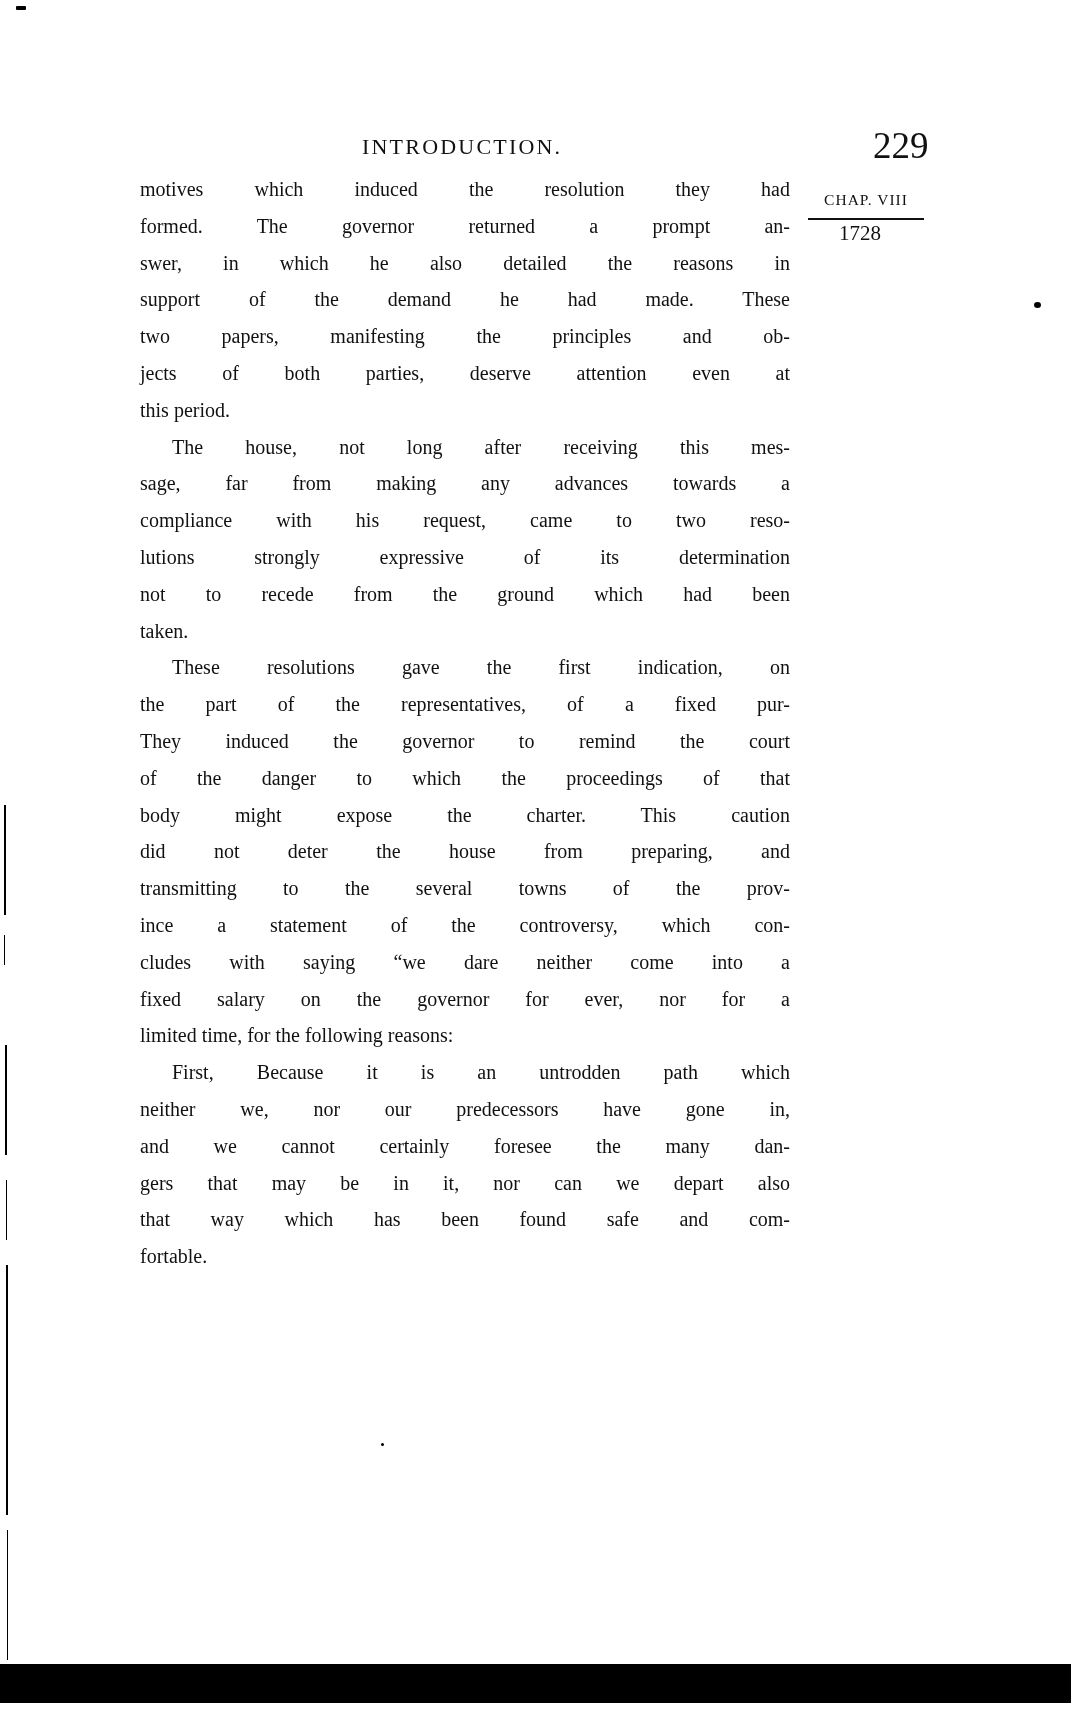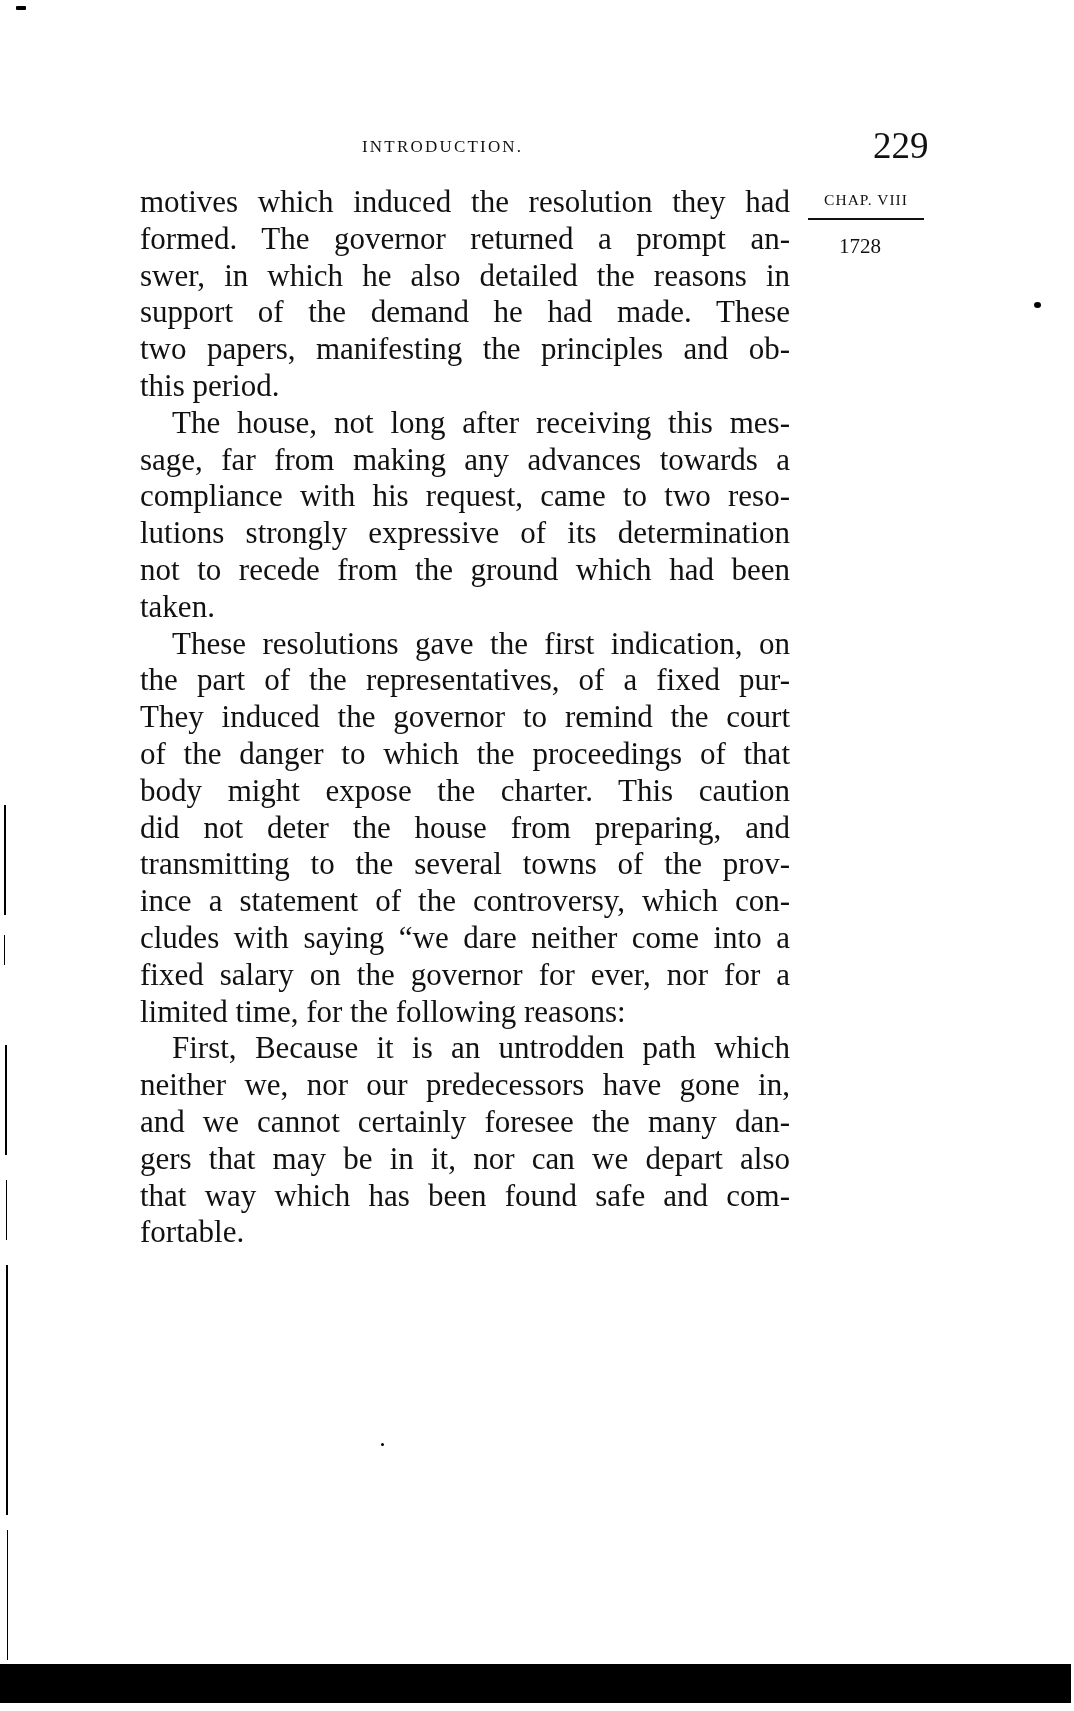--- a/index.html
+++ b/index.html
@@ -3,44 +3,44 @@
 <meta charset="utf-8">
 <style>
   html, body { margin: 0; padding: 0; }
   body {
     width: 1074px; height: 1711px; position: relative; overflow: hidden;
     background: #ffffff; color: #111111;
     font-family: "Liberation Serif", "DejaVu Serif", serif;
   }
   .running-head {
     position: absolute; top: 136px; left: 362px;
-    font-size: 17px; letter-spacing: 2.2px; font-variant: small-caps;
+    font-size: 22px; letter-spacing: 2.2px; font-variant: small-caps;
     text-transform: uppercase; line-height: 22px;
   }
   .page-number {
     position: absolute; top: 130px; left: 873px;
     font-size: 37px; line-height: 32px;
   }
   .text-block {
-    position: absolute; top: 184px; left: 140px; width: 650px;
-    font-size: 31px; line-height: 36.8px;
+    position: absolute; top: 171px; left: 140px; width: 650px;
+    font-size: 20px; line-height: 36.8px;
   }
   .line { display: block; white-space: nowrap; text-align: justify; text-align-last: justify; height: 36.8px; }
   .line.last { text-align-last: left; }
   .line.indent { padding-left: 32px; }
   .margin-note {
     position: absolute; left: 808px; top: 190px; width: 116px;
     text-align: center;
   }
   .chap {
     font-size: 15.5px; letter-spacing: 1px; text-transform: uppercase;
     line-height: 20px; white-space: nowrap; text-align: center;
   }
   .chap-rule { height: 0; border-top: 2px solid #111; margin-top: 8px; }
-  .year { font-size: 21px; line-height: 26px; margin-top: 13px; padding-right: 12px; }
+  .year { font-size: 21px; line-height: 26px; margin-top: 0; padding-right: 12px; }
   .speck { position: absolute; background: #000; border-radius: 50%; }
   .edge-line { position: absolute; background: #000; }
   .bottom-bar { position: absolute; left: 0; top: 1664px; width: 1071px; height: 39px; background: #000; }
 </style>
 </head>
 <body>
 
 <div>
 
   <div class="running-head">INTRODUCTION.</div>
@@ -52,20 +52,21 @@
     <div class="year">1728</div>
   </div>
 
   <div class="text-block">
     <div>
       <span class="line">motives which induced the resolution they had</span>
       <span class="line">formed. The governor returned a prompt an-</span>
       <span class="line">swer, in which he also detailed the reasons in</span>
       <span class="line">support of the demand he had made. These</span>
       <span class="line">two papers, manifesting the principles and ob-</span>
+      <span class="line">jects of both parties, deserve attention even at</span>
       <span class="line last">this period.</span>
     </div>
     <div>
       <span class="line indent">The house, not long after receiving this mes-</span>
       <span class="line">sage, far from making any advances towards a</span>
       <span class="line">compliance with his request, came to two reso-</span>
       <span class="line">lutions strongly expressive of its determination</span>
       <span class="line">not to recede from the ground which had been</span>
       <span class="line last">taken.</span>
     </div>

